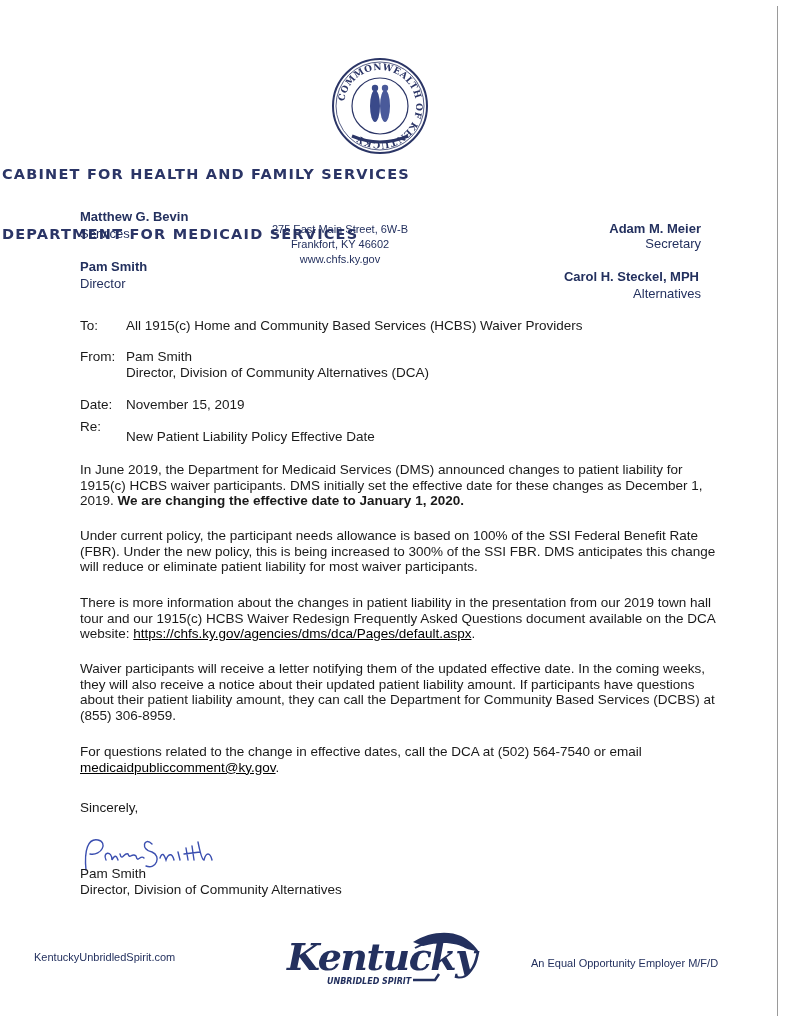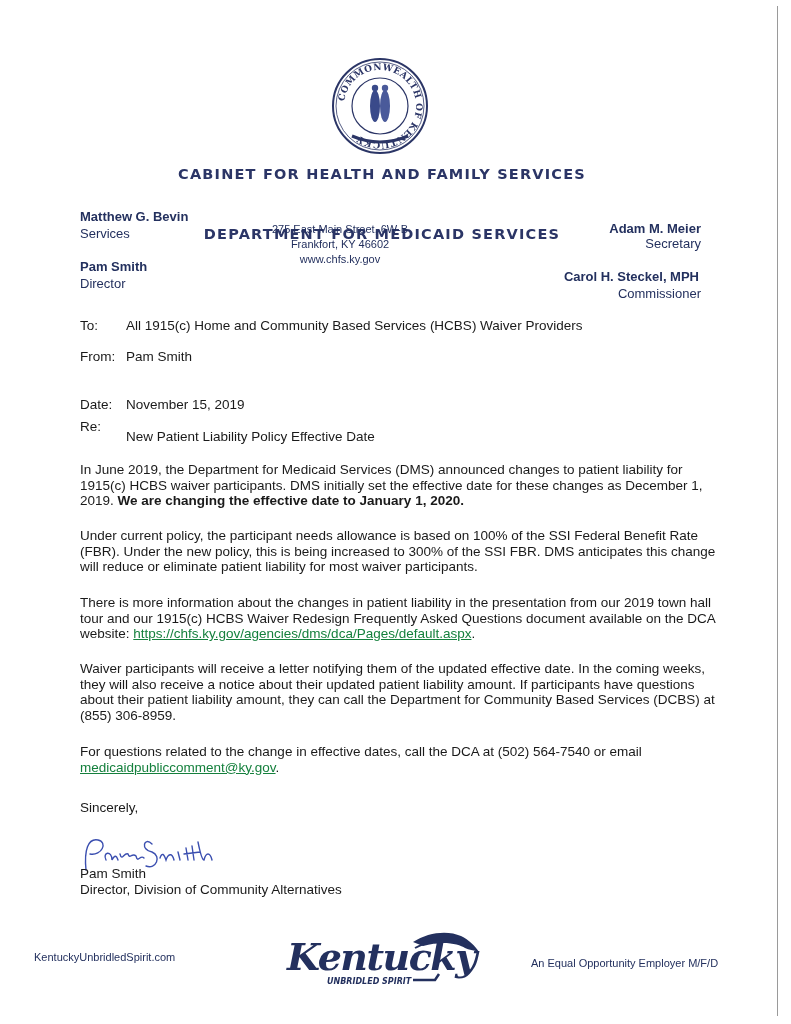--- a/index.html
+++ b/index.html
@@ -1,33 +1,33 @@
 <!DOCTYPE html>
 <html><head>
 <meta charset="utf-8">
 <style>
   html, body { margin: 0; padding: 0; background: #ffffff; }
   body { width: 791px; height: 1024px; position: relative; overflow: hidden;
          font-family: "Liberation Sans", sans-serif; color: #1a1a1a; }
   .edge-line { position: absolute; left: 777px; top: 6px; width: 1px; height: 1010px; background: #9a9a9a; }
   .seal { position: absolute; left: 330px; top: 56px; width: 100px; height: 100px; }
-  .cabinet { position: absolute; left: 0; width: 760px; text-align: center;
+  .cabinet { position: absolute; left: 0; width: 760px; 
              font-family: "DejaVu Sans", sans-serif; font-weight: bold; color: #2b3566;
              font-size: 14.5px; letter-spacing: 1.2px; }
   .cab1 { top: 166px; left: 2px; }
   .cab2 { top: 182px; left: 2px; margin-top: 44px; }
   .hdr-name { position: absolute; font-weight: bold; font-size: 13px; color: #23305e; }
   .hdr-title { position: absolute; font-size: 13px; color: #23305e; }
   .addr { position: absolute; left: 260px; width: 160px; text-align: center; font-size: 11px; color: #23305e; line-height: 15px; top: 222px; }
   .right { text-align: right; }
   .memo-label { position: absolute; left: 80px; font-size: 13.5px; }
   .memo-val { position: absolute; left: 126px; font-size: 13.5px; line-height: 16px; }
   .para { position: absolute; left: 80px; width: 640px; font-size: 13.5px; line-height: 15.5px; }
   .para b { font-weight: bold; }
-  a.link { color: #15803d; text-decoration: underline; margin-top: 8px; }
+  a.link { color: #000000; text-decoration: underline; margin-top: 8px; }
   .signature { position: absolute; left: 80px; top: 830px; width: 200px; height: 48px; }
   .footer-left { position: absolute; left: 34px; top: 951px; font-size: 11px; color: #23305e; }
   .footer-right { position: absolute; left: 531px; top: 957px; font-size: 11px; color: #23305e; }
   .ky-logo { position: absolute; left: 283px; top: 928px; width: 200px; height: 66px; }
 </style>
 </head>
 <body>
 
 <div class="edge-line"></div>
 
@@ -58,28 +58,29 @@
 
 <div class="addr">
   <div>275 East Main Street, 6W-B</div>
   <div>Frankfort, KY  46602</div>
   <div>www.chfs.ky.gov</div>
 </div>
 
 <div class="hdr-name right" style="left:500px;width:201px;top:221px">Adam M. Meier</div>
 <div class="hdr-title right" style="left:500px;width:201px;top:236px">Secretary</div>
 <div class="hdr-name right" style="left:460px;width:239px;top:269px">Carol H. Steckel, MPH</div>
-<div class="hdr-title right" style="left:460px;width:241px;top:286px">Commissioner</div>
+<div class="hdr-title right" style="left:460px;width:241px;top:286px">Alternatives</div>
 
 <div class="memo-label" style="top:318px">To:</div>
 <div class="memo-val" style="top:318px">All 1915(c) Home and Community Based Services (HCBS) Waiver Providers</div>
 
 <div class="memo-label" style="top:349px">From:</div>
 <div class="memo-val" style="top:349px">
   <div>Pam Smith</div>
+  <div>Director, Division of Community Alternatives (DCA)</div>
 </div>
 
 <div class="memo-label" style="top:397px">Date:</div>
 <div class="memo-val" style="top:397px">November 15, 2019</div>
 
 <div class="memo-label" style="top:419px">Re:</div>
 <div class="memo-val" style="top:429px">New Patient Liability Policy Effective Date</div>
 
 <div class="para" style="top:462px"><span>In June 2019, the Department for Medicaid Services (DMS) announced changes to patient liability for 1915(c) HCBS waiver participants. DMS initially set the effective date for these changes as December 1, 2019. </span><b>We are changing the effective date to January 1, 2020.</b></div>
 

